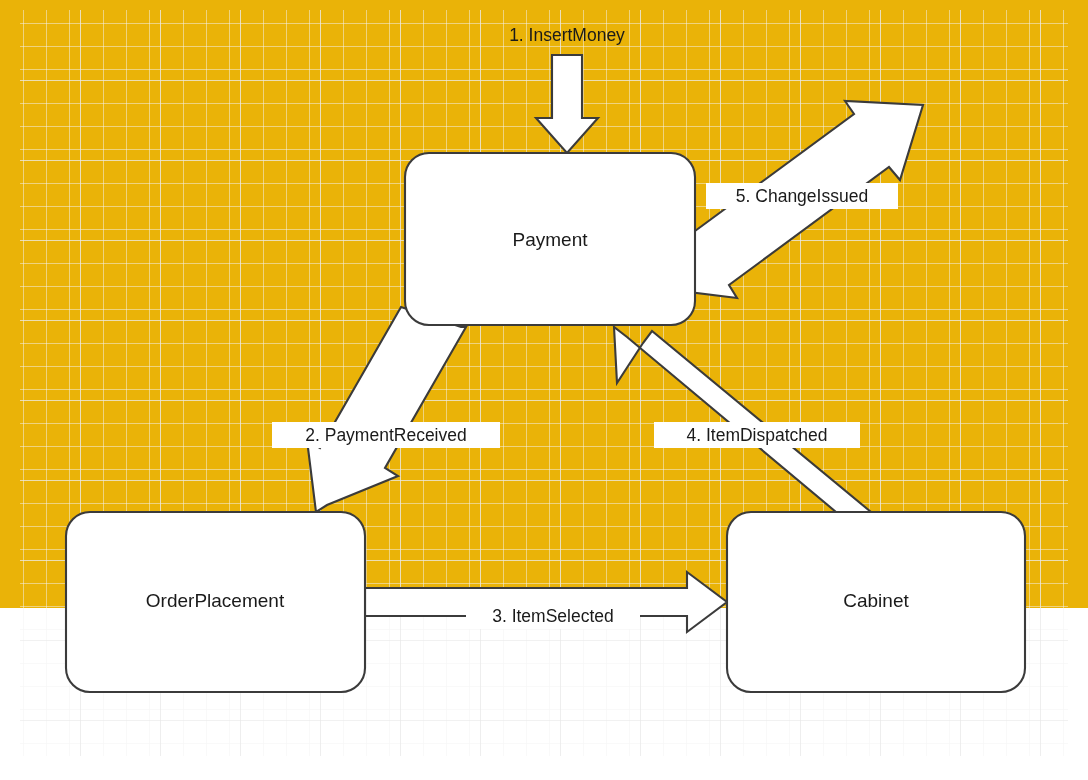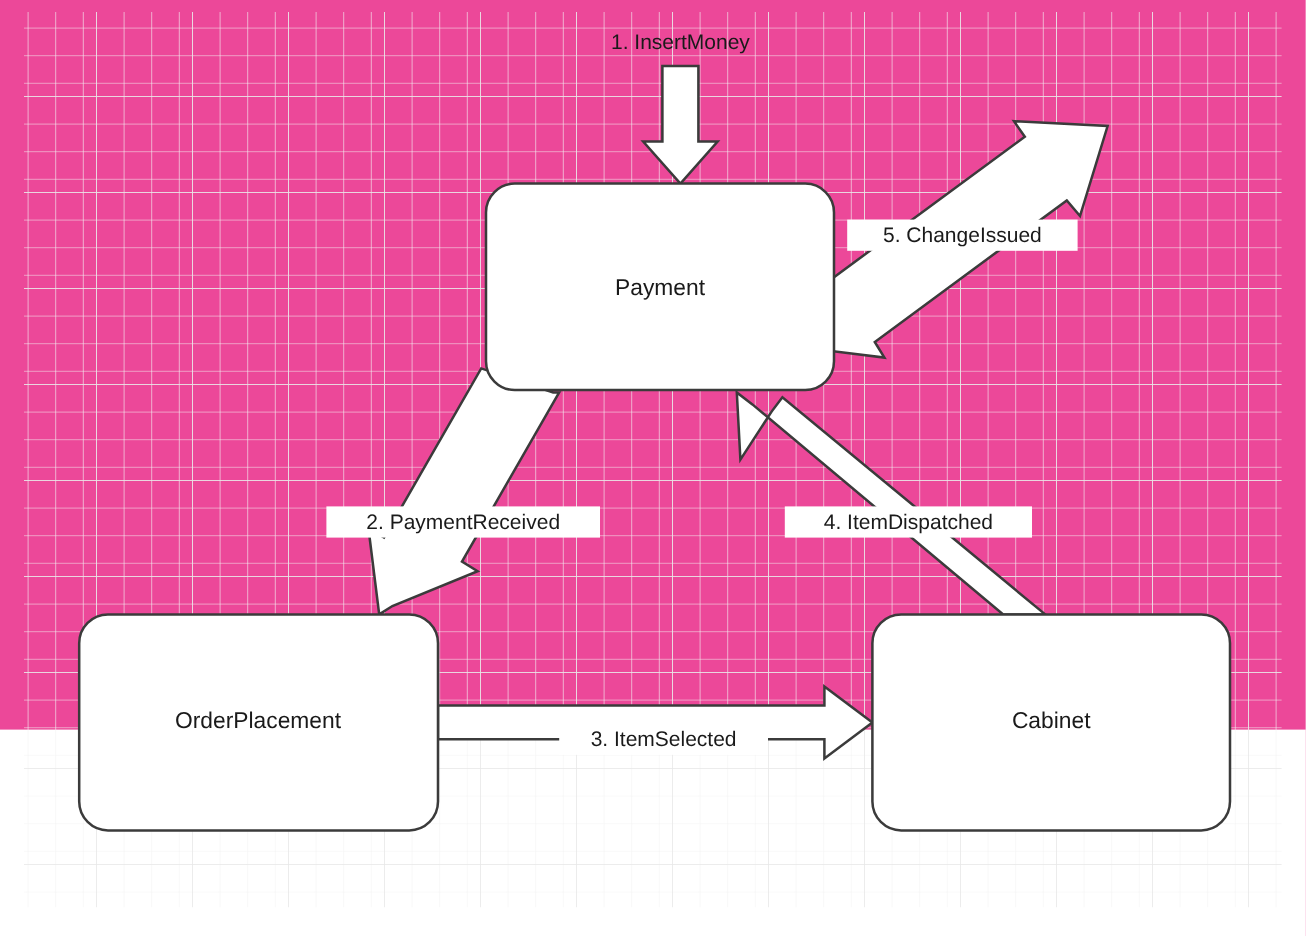--- a/index.html
+++ b/index.html
@@ -10,21 +10,21 @@
   body {
     width: 1088px;
     height: 780px;
     font-family: "Liberation Sans", sans-serif;
     overflow: hidden;
   }
   #canvas {
     position: relative;
     width: 1088px;
     height: 608px;
-    background: #ec4899;
+    background: #eab308;
     text-align: center;
   }
   #grid-layer {
     position: absolute;
     left: 0;
     top: 0;
     width: 1088px;
     height: 780px;
   }
   #diagram-svg {

